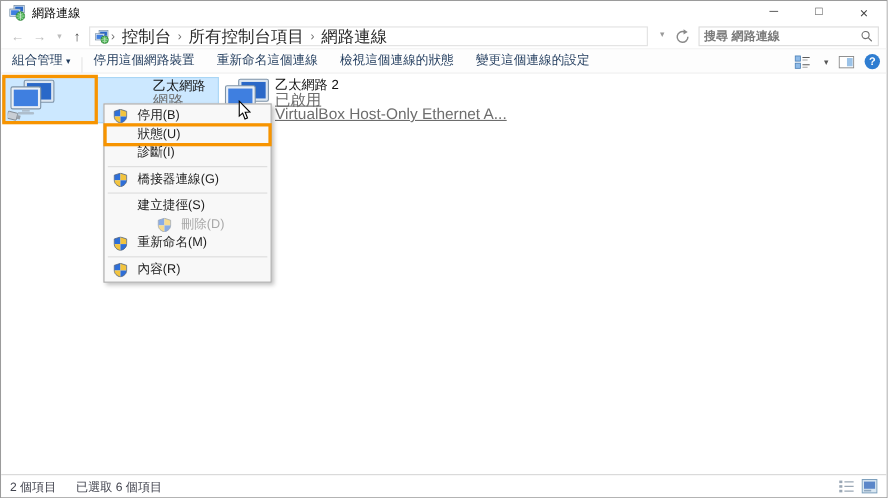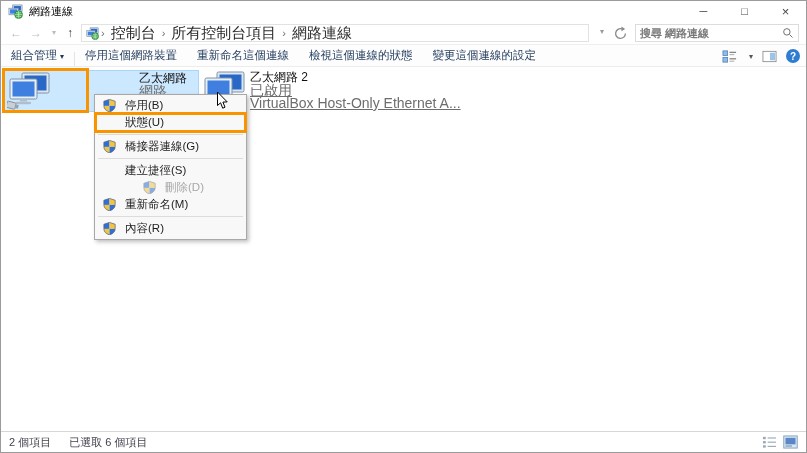--- a/index.html
+++ b/index.html
@@ -210,20 +210,23 @@
     <div class="context-menu">
       <div class="menu-item">
         <svg class="shield" viewBox="0 0 16 16">
             <use href="#uacShield"></use>
           </svg>
         <span>停用(B)</span>
       </div>
       <div class="menu-item highlighted">
         <span>狀態(U)</span>
       </div>
+      <div class="menu-item">
+        <span>診斷(I)</span>
+      </div>
       <div class="menu-sep"></div>
       <div class="menu-item">
         <svg class="shield" viewBox="0 0 16 16">
             <use href="#uacShield"></use>
           </svg>
         <span>橋接器連線(G)</span>
       </div>
       <div class="menu-sep"></div>
       <div class="menu-item">
         <span>建立捷徑(S)</span>

